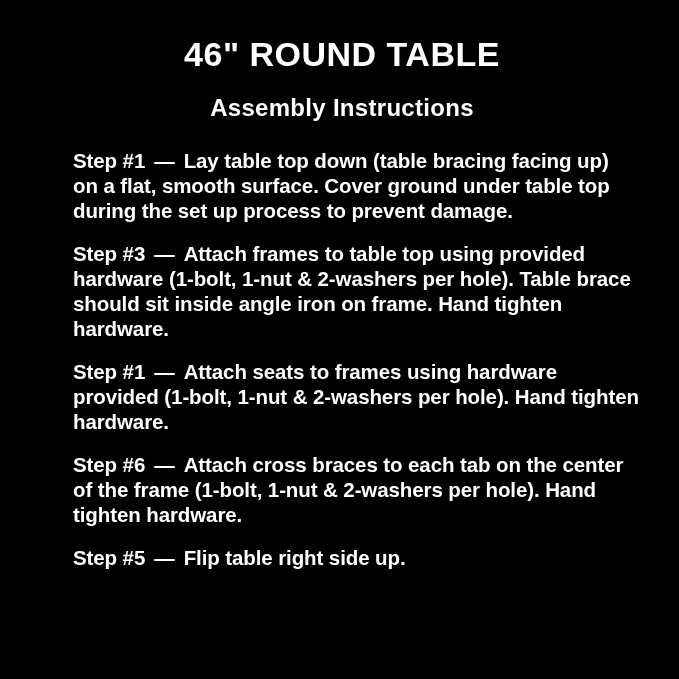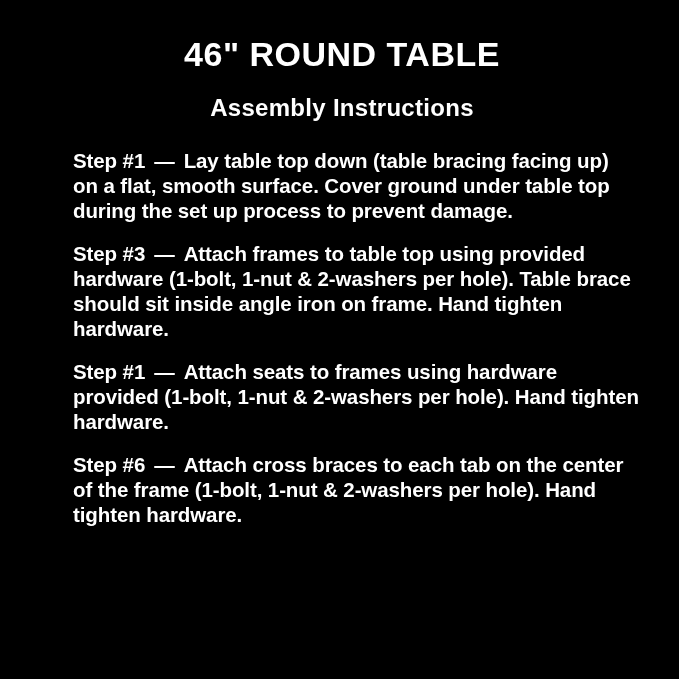--- a/index.html
+++ b/index.html
@@ -57,15 +57,16 @@
 
   <div class="steps">
     <p class="step"><span>Step #1</span><span class="step-sep">—</span><span>Lay table top down (table bracing facing up) on a flat, smooth surface. Cover ground under table top during the set up process to prevent damage.</span></p>
 
     <p class="step"><span>Step #3</span><span class="step-sep">—</span><span>Attach frames to table top using provided hardware (1-bolt, 1-nut &amp; 2-washers per hole). Table brace should sit inside angle iron on frame. Hand tighten hardware.</span></p>
 
     <p class="step"><span>Step #1</span><span class="step-sep">—</span><span>Attach seats to frames using hardware provided (1-bolt, 1-nut &amp; 2-washers per hole). Hand tighten hardware.</span></p>
 
     <p class="step"><span>Step #6</span><span class="step-sep">—</span><span>Attach cross braces to each tab on the center of the frame (1-bolt, 1-nut &amp; 2-washers per hole). Hand tighten hardware.</span></p>
 
+    <p class="step"><span>Step #5</span><span class="step-sep">—</span><span>Flip table right side up.</span></p>
 
   </div>
 </div>
 
 </body></html>

